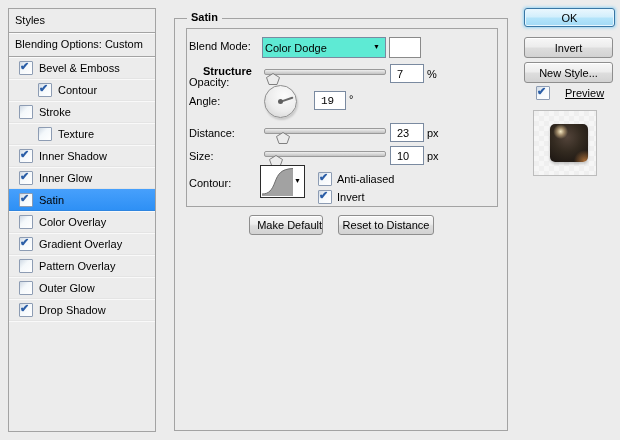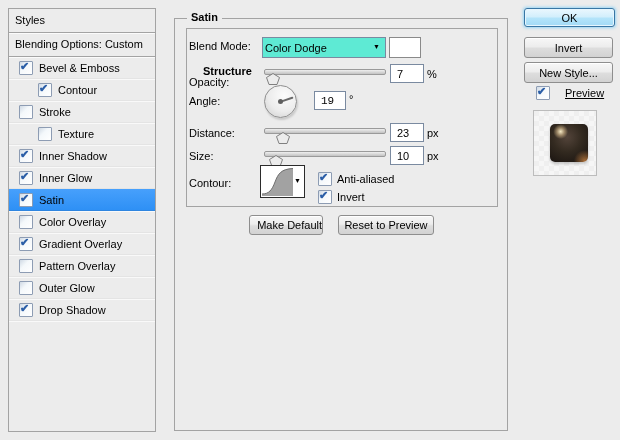--- a/index.html
+++ b/index.html
@@ -283,21 +283,21 @@
     </div>
     <div class="chk-row" style="left:131px;top:161px">
       <span class="cb">
           <span class="check">✔</span>
         </span>
       <span class="cbl">Invert</span>
     </div>
   </div>
 
   <button class="btn mk-default">Make Default</button>
-  <button class="btn rs-default">Reset to Preview</button>
+  <button class="btn rs-default">Reset to Distance</button>
 </div>
 
 <button class="btn ok">OK</button>
 <button class="btn cancel">Invert</button>
 <button class="btn new-style">New Style...</button>
 
 <div class="preview-row">
   <span class="cb">
       <span class="check">✔</span>
     </span>

